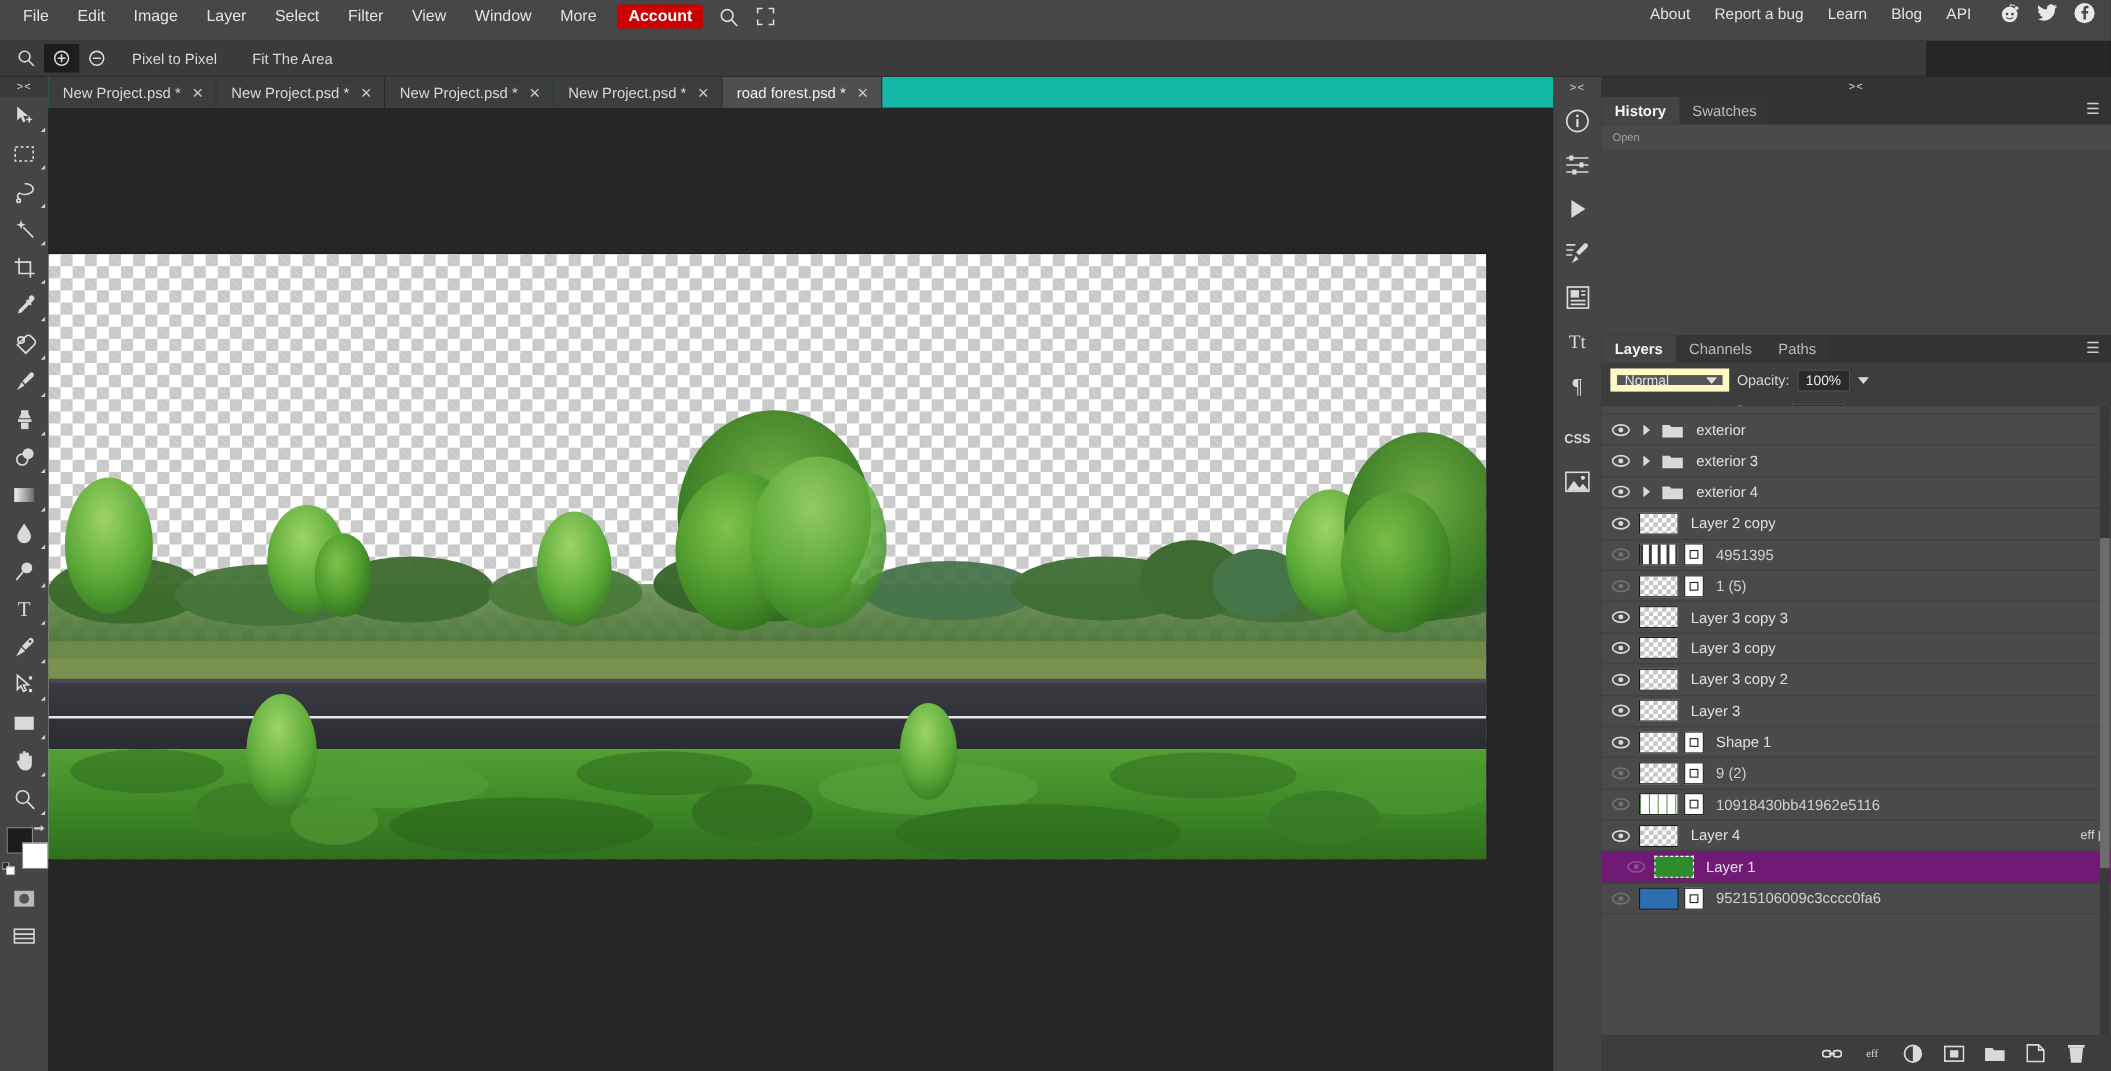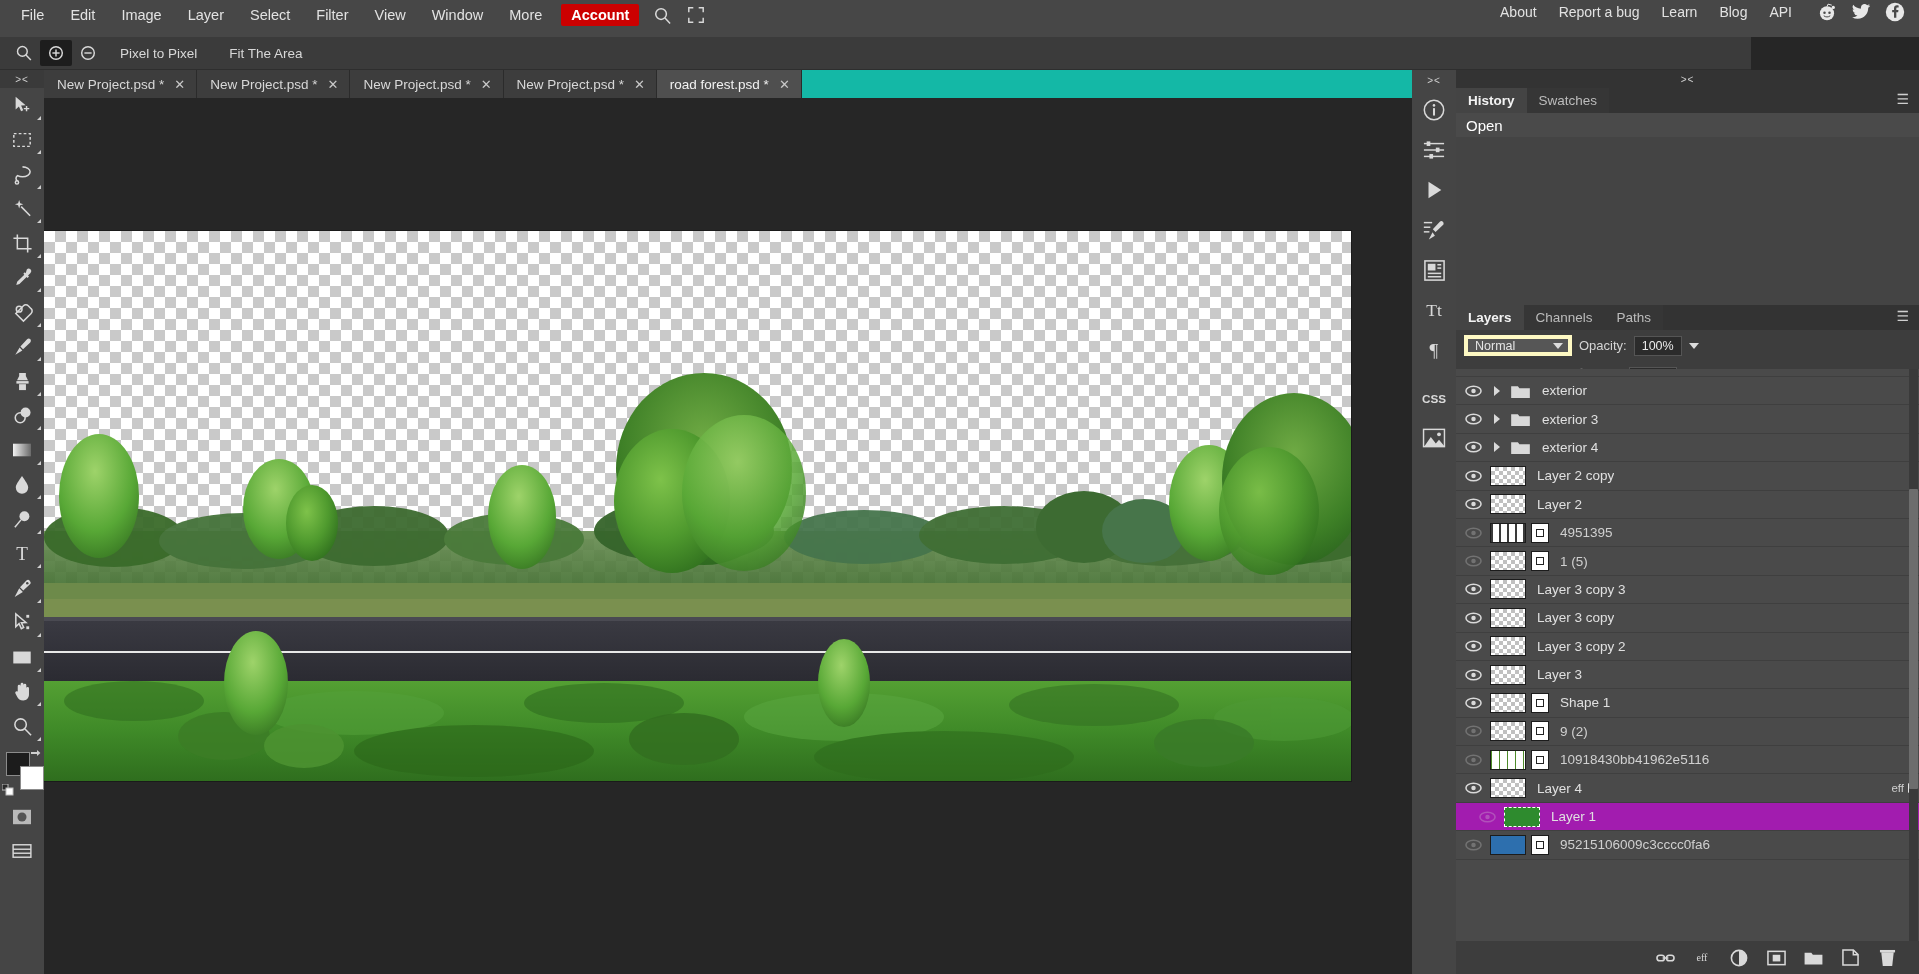--- a/index.html
+++ b/index.html
@@ -114,48 +114,48 @@
   }
   .ptab {
     display:flex; align-items:center; padding:0 12px; font-size:13.5px; color:#bcbcbc;
     background:#363636; cursor:default; white-space:nowrap;
   }
   .ptab.active { background:#444444; color:#f3f3f3; font-weight:bold; }
   .panel-menu { position:absolute; right:10px; top:4px; font-size:14px; color:#cfcfcf; line-height:1; }
 
   
   .history-body { background:#444444; height:192px; }
-  .history-item { height:24px; display:flex; align-items:center; padding-left:10px; font-size:15px; color:#ffffff; background:#4a4a4a; }
+  .history-item { height:24px; display:flex; align-items:center; padding-left:10px; font-size:10px; color:#a3a3a3; background:#4a4a4a; }
   .history-fill { background:#444444; height:168px; }
 
   
   .layers-panel { position:absolute; left:0; top:235px; width:463px; height:669px; background:#3d3d3d; }
   .lp-row { display:flex; align-items:center; height:31px; padding:0 8px; gap:7px; }
   .lbl { font-size:13px; color:#d5d5d5; white-space:nowrap; }
   .blend-select {
-    width:108px; height:21px; background:#565656; border:4px solid #fef9c3;
+    width:108px; height:21px; background:#565656; border:6px solid #fef9c3;
     display:flex; align-items:center; justify-content:space-between; padding:0 5px 0 7px;
     font-size:12.5px; color:#e4e4e4;
   }
   .numbox {
     background:#2b2b2b; border:1px solid #555; height:20px; min-width:48px;
     display:flex; align-items:center; justify-content:center; font-size:12.5px; color:#eaeaea;
   }
   .caret { width:0;height:0;border-left:5px solid transparent;border-right:5px solid transparent;border-top:6px solid #dcdcdc; }
   .lock-icons { display:flex; align-items:center; gap:7px; }
 
   .layer-list {
     position:absolute; left:0; top:64px; width:463px; height:572px;
     background:#4a4a4a; overflow:hidden;
   }
   .layer-row {
     position:relative; display:flex; align-items:center; height:28.4px;
     border-bottom:1px solid #3f3f3f; padding-left:6px; gap:6px;
   }
-  .layer-row.selected { background:#a21caf;padding-left:20px; }
+  .layer-row.selected { background:#701a75;padding-left:20px; }
   .eye { width:22px; display:flex; align-items:center; justify-content:center; }
   .eye.off { opacity:0.28; }
   .twirl { width:13px; display:flex; align-items:center; justify-content:center; }
   .folder-ico { width:22px; display:flex; align-items:center; justify-content:center; }
   .thumb {
     width:36px; height:20px; border:1px solid #1c1c1c; flex:none;
     background-image:
       linear-gradient(45deg,#c0c0c0 25%,transparent 25%,transparent 75%,#c0c0c0 75%),
       linear-gradient(45deg,#c0c0c0 25%,transparent 25%,transparent 75%,#c0c0c0 75%);
     background-size:8px 8px; background-position:0 0,4px 4px; background-color:#fff;
@@ -775,30 +775,20 @@
           <span class="eye">
               <svg width="17" height="12" viewBox="0 0 18 12">
                 <ellipse cx="9" cy="6" rx="8" ry="5" class="ic-s" stroke-width="1.3"></ellipse>
                 <circle cx="9" cy="6" r="2.4" class="ic"></circle>
               </svg>
             </span>
           <span class="thumb"></span>
           <span class="layer-name">Layer 2 copy</span>
         </div>
 
-        <div class="layer-row">
-          <span class="eye">
-              <svg width="17" height="12" viewBox="0 0 18 12">
-                <ellipse cx="9" cy="6" rx="8" ry="5" class="ic-s" stroke-width="1.3"></ellipse>
-                <circle cx="9" cy="6" r="2.4" class="ic"></circle>
-              </svg>
-            </span>
-          <span class="thumb"></span>
-          <span class="layer-name">Layer 2</span>
-        </div>
 
         <div class="layer-row dimmed">
           <span class="eye off">
               <svg width="17" height="12" viewBox="0 0 18 12">
                 <ellipse cx="9" cy="6" rx="8" ry="5" class="ic-s" stroke-width="1.3"></ellipse>
                 <circle cx="9" cy="6" r="2.4" class="ic"></circle>
               </svg>
             </span>
           <span class="thumb" style="background-image:linear-gradient(90deg,#3a3a3a 0 30%,transparent 30%);"></span>
           <span class="mask-chip">

